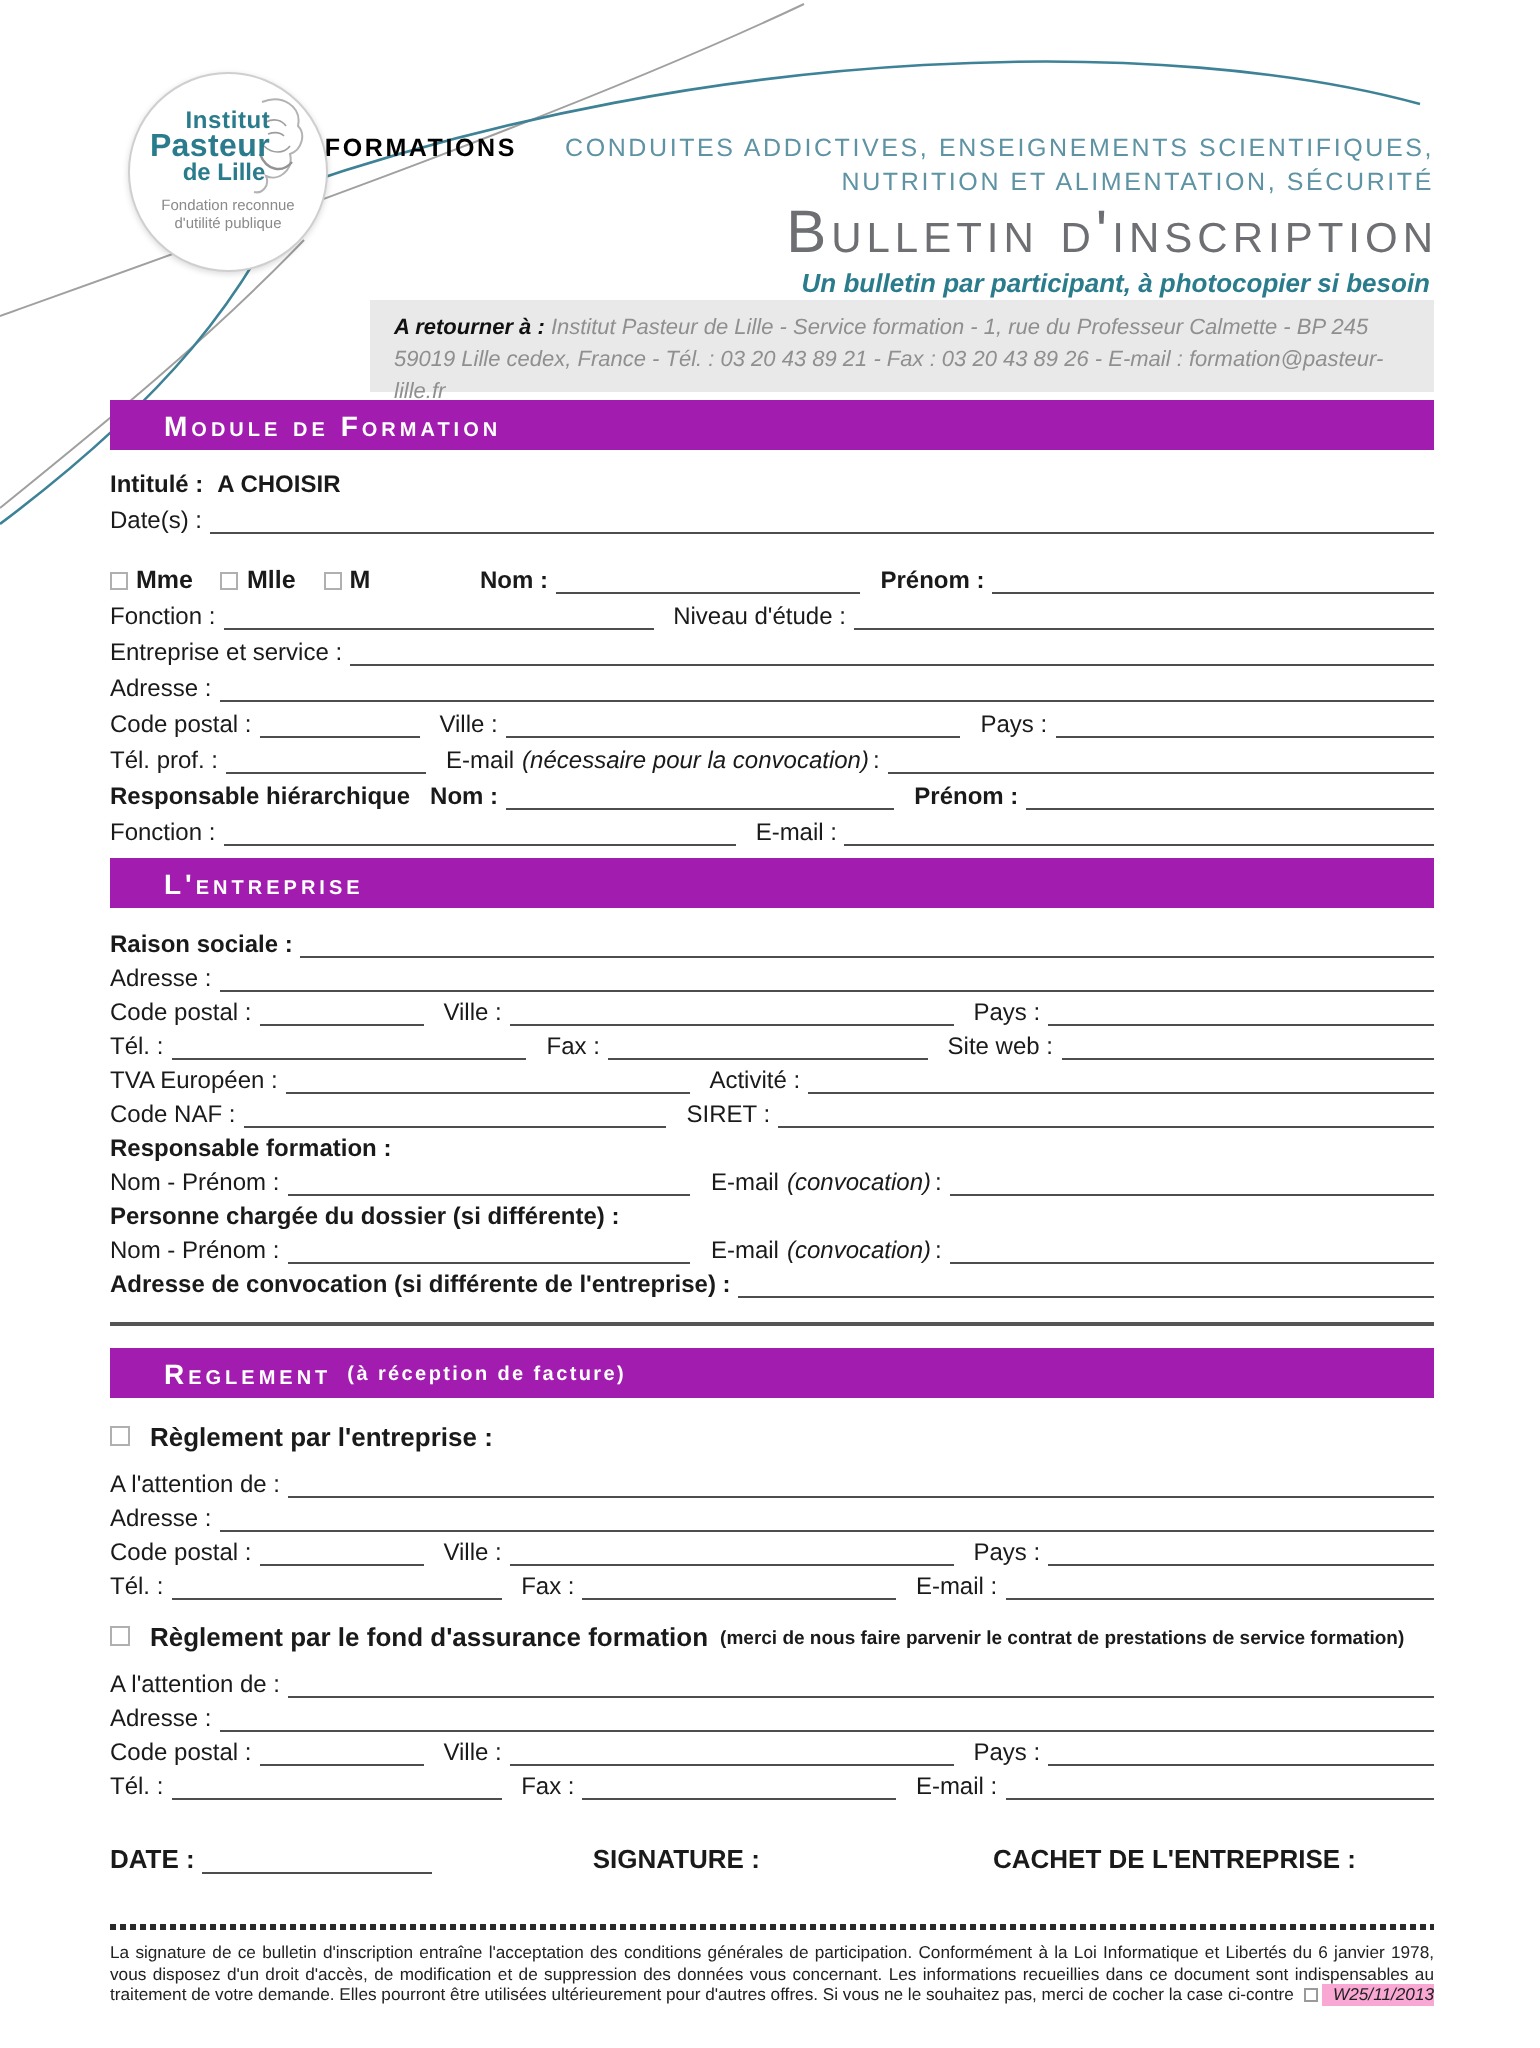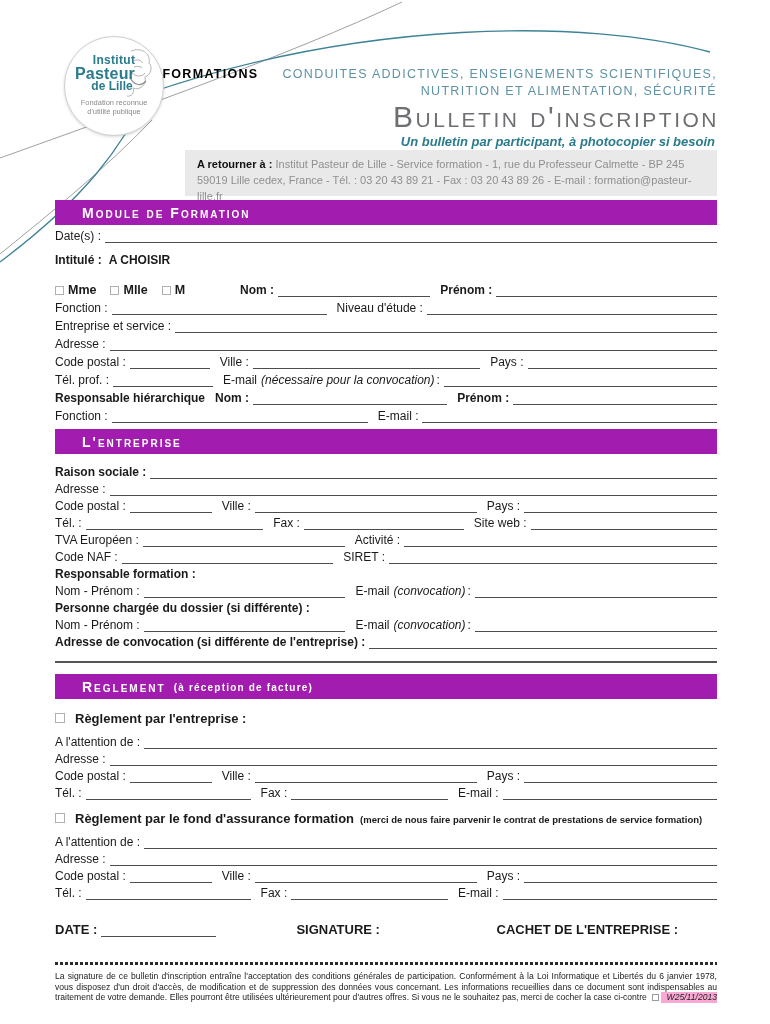--- a/index.html
+++ b/index.html
@@ -24,21 +24,21 @@
 
   .kicker { position:absolute; top:66px; right:53px; text-align:right; letter-spacing:1.3px;
             font-size:12.5px; line-height:17px; color:#5e93a4; white-space:nowrap; }
   .kicker .bold-part { color:#000000; font-weight:bold; margin-right:24px; }
   .main-title { position:absolute; top:100px; right:51px; font-variant:small-caps;
                 font-size:30px; letter-spacing:2.5px; color:#6e6f72; white-space:nowrap; }
   .subtitle { position:absolute; top:134px; right:55px; color:#2a7c8d; font-weight:bold;
               font-style:italic; font-size:13px; white-space:nowrap; }
 
   .return-box { position:absolute; left:185px; top:150px; width:532px; height:46px;
-                background:#e9e9e9; padding:6px 10px 0 12px; 
+                background:#e9e9e9; padding:6px 10px 0 12px; font-style:italic;
                 font-size:11px; line-height:16px; color:#8f8f8f; }
   .return-box .rb-label { color:#111; font-weight:bold; }
 
   
   .form { position:absolute; left:55px; top:200px; width:662px; }
 
   .bar { height:25px; background:#a21caf; color:#fff; padding-left:27px;
          display:flex; align-items:center; }
   .bar .bar-title { font-variant:small-caps; font-weight:bold; font-size:14px; letter-spacing:2px; }
   .bar .bar-note { font-weight:bold; font-size:10px; letter-spacing:1.2px; margin-left:8px; padding-top:1px; }
@@ -120,27 +120,27 @@
       <span>Institut Pasteur de Lille - Service formation - 1, rue du Professeur Calmette - BP 245</span><br>
       <span>59019 Lille cedex, France - Tél. : 03 20 43 89 21 - Fax : 03 20 43 89 26 - E-mail : formation@pasteur-lille.fr</span>
     </div>
   </div>
 
   <div class="form">
 
     <div class="bar">
       <span class="bar-title">Module de Formation</span>
     </div>
-    <div class="row" style="height:18px">
-      <span class="lb">Date(s) :</span>
-      <span class="ln" style="flex:1"></span>
-    </div>
     <div class="row" style="margin-top:7px;height:17px">
       <span class="lb b">Intitulé :</span>
       <span class="lb b" style="padding-left:3px">A CHOISIR</span>
+    </div>
+    <div class="row" style="height:18px">
+      <span class="lb">Date(s) :</span>
+      <span class="ln" style="flex:1"></span>
     </div>
 
 
     <div class="row" style="margin-top:12px">
       <span class="civ">
         <span class="cb"></span>
         <span class="civ-lbl">Mme</span>
         <span class="cb"></span>
         <span class="civ-lbl">Mlle</span>
         <span class="cb"></span>

